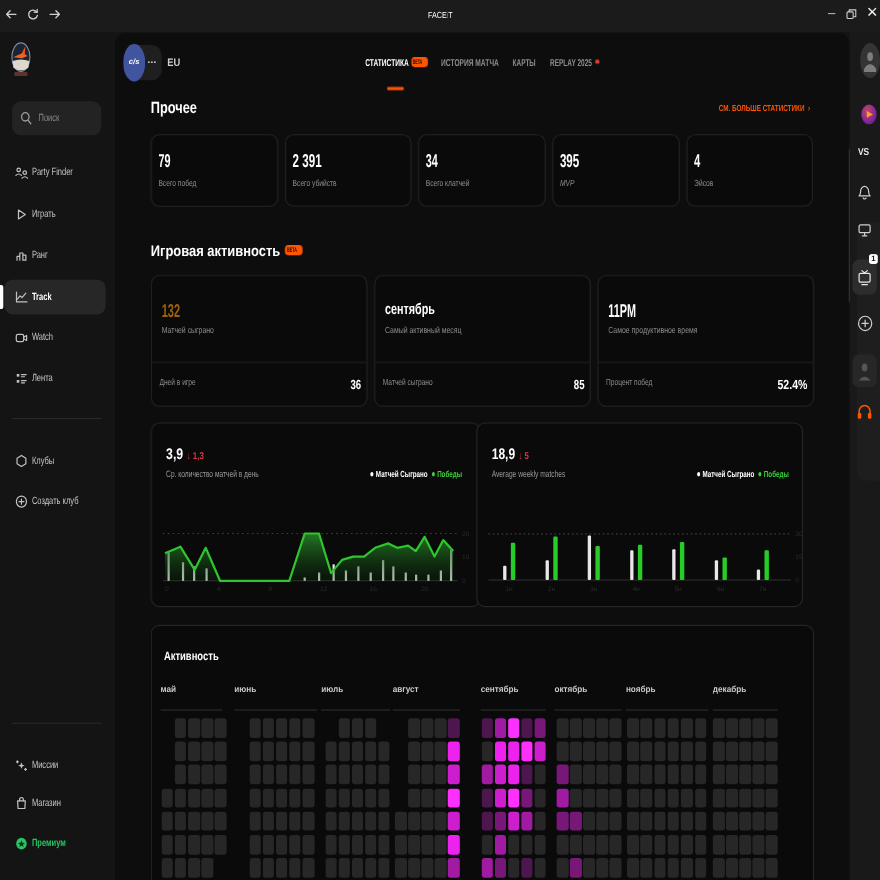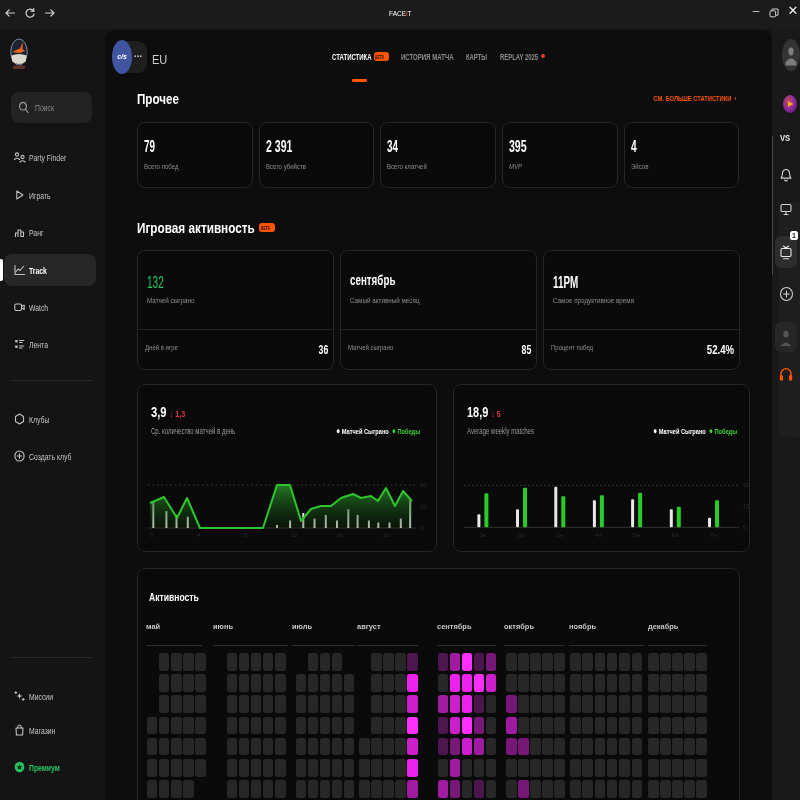--- a/index.html
+++ b/index.html
@@ -175,21 +175,21 @@
       <path d="M3 10 V8.2 a5 5.6 0 0 1 10 0 V10" stroke="#ff5500" stroke-width="1.4" fill="none"></path>
       <rect x="1.8" y="9.2" width="3.2" height="5.5" rx="1.4" fill="#ff5500"></rect>
       <rect x="11" y="9.2" width="3.2" height="5.5" rx="1.4" fill="#ff5500"></rect>
     </svg>
 </div>
 <div class="abs" style="left:770px;top:135px;width:2.5px;height:140px;background:#4a4a4a;border-radius:2px;"></div>
 <div id="panel">
 <div class="abs" style="left:8px;top:11px;width:34px;height:32px;background:#1f1f1f;border-radius:9px;"></div>
 <div class="abs" style="left:7px;top:10px;width:20px;height:34px;background:#41549f;border-radius:50%;color:#fff;font-size:7px;font-style:italic;font-weight:bold;text-align:center;line-height:34px;will-change:transform;">c/s</div>
 <div class="abs" style="left:29px;top:19px;color:#e0e0e0;font-size:9px;font-weight:bold;letter-spacing:0.3px;will-change:transform;">...</div>
-<div class="txt" style="left:47px;top:22.5px;font-size:13px;font-weight:normal;color:#cfcfcf;"><span class="cnd" style="transform:scaleX(0.85);">EU</span></div>
+<div class="txt" style="left:47px;top:22.5px;font-size:10px;font-weight:bold;color:#cfcfcf;"><span class="cnd" style="transform:scaleX(0.85);">EU</span></div>
 <div class="txt" style="left:227px;top:22.5px;font-size:9px;font-weight:bold;color:#fff;"><span class="cnd" style="transform:scaleX(0.665);">СТАТИСТИКА</span></div>
 <div class="abs" style="left:269px;top:22px;width:15px;height:9px;background:#ff5500;border-radius:3px;">
       <div class="txt" style="left:1.2px;top:2px;font-size:6px;font-weight:bold;color:#1a0a00;"><span class="cnd" style="transform:scaleX(0.56)">BETA</span></div>
     </div>
 <div class="txt" style="left:296px;top:22.5px;font-size:9px;font-weight:bold;color:#8d8d8d;"><span class="cnd" style="transform:scaleX(0.67);">ИСТОРИЯ МАТЧА</span></div>
 <div class="txt" style="left:361px;top:22.5px;font-size:9px;font-weight:bold;color:#8d8d8d;"><span class="cnd" style="transform:scaleX(0.652);">КАРТЫ</span></div>
 <div class="txt" style="left:395px;top:22.5px;font-size:9px;font-weight:bold;color:#8d8d8d;"><span class="cnd" style="transform:scaleX(0.657);">REPLAY 2025</span></div>
 <div class="abs" style="left:436px;top:24px;width:4px;height:4px;background:#e03e30;border-radius:50%;"></div>
 <div class="abs" style="left:247px;top:49px;width:15px;height:2.5px;background:#ff5500;border-radius:1px;"></div>
 <div class="txt" style="left:31.5px;top:61px;font-size:15px;font-weight:bold;color:#fff;"><span class="cnd" style="transform:scaleX(0.776);">Прочее</span></div>
@@ -209,21 +209,21 @@
 <div class="card" style="left:518.8px;top:91.5px;width:115.7px;height:66px;"></div>
 <div class="txt" style="left:525.8px;top:107.80000000000001px;font-size:17px;font-weight:bold;color:#fff;"><span class="cnd" style="transform:scaleX(0.6);">4</span></div>
 <div class="txt" style="left:525.8px;top:133.2px;font-size:8px;font-weight:normal;color:#8d8d8d;"><span class="cnd" style="transform:scaleX(0.76);">Эйсов</span></div>
 <div class="txt" style="left:31.5px;top:190.5px;font-size:14px;font-weight:bold;color:#fff;"><span class="cnd" style="transform:scaleX(0.84);">Игровая активность</span></div>
 <div class="abs" style="left:154px;top:192.5px;width:16px;height:9px;background:#ff5500;border-radius:3px;">
       <div class="txt" style="left:1.5px;top:2px;font-size:6px;font-weight:bold;color:#1a0a00;"><span class="cnd" style="transform:scaleX(0.56)">BETA</span></div>
     </div>
 <div class="card" style="left:32px;top:220px;width:197px;height:120px;">
 <div style="position:absolute;left:0;top:78px;width:100%;height:1px;background:#222;"></div>
 </div>
-<div class="txt" style="left:41.5px;top:243.5px;font-size:17px;font-weight:normal;color:#22c55e;"><span class="cnd" style="transform:scaleX(0.59);">132</span></div>
+<div class="txt" style="left:41.5px;top:243.5px;font-size:17px;font-weight:bold;color:#a16207;"><span class="cnd" style="transform:scaleX(0.59);">132</span></div>
 <div class="txt" style="left:41.5px;top:266.5px;font-size:8px;font-weight:normal;color:#8d8d8d;"><span class="cnd" style="transform:scaleX(0.786);">Матчей сыграно</span></div>
 <div class="txt" style="left:40px;top:314.3px;font-size:8px;font-weight:normal;color:#8d8d8d;"><span class="cnd" style="transform:scaleX(0.75);">Дней в игре</span></div>
 <div class="txt" style="right:443.5px;top:313.7px;font-size:12px;font-weight:bold;color:#fff;text-align:right;"><span class="cndr" style="transform:scaleX(0.73);">36</span></div>
 <div class="card" style="left:235px;top:220px;width:197px;height:120px;">
 <div style="position:absolute;left:0;top:78px;width:100%;height:1px;background:#222;"></div>
 </div>
 <div class="txt" style="left:244.5px;top:242.5px;font-size:14px;font-weight:bold;color:#fff;"><span class="cnd" style="transform:scaleX(0.7);">сентябрь</span></div>
 <div class="txt" style="left:244.5px;top:266.5px;font-size:8px;font-weight:normal;color:#8d8d8d;"><span class="cnd" style="transform:scaleX(0.786);">Самый активный месяц</span></div>
 <div class="txt" style="left:243px;top:314.3px;font-size:8px;font-weight:normal;color:#8d8d8d;"><span class="cnd" style="transform:scaleX(0.75);">Матчей сыграно</span></div>
 <div class="txt" style="right:240.5px;top:313.7px;font-size:12px;font-weight:bold;color:#fff;text-align:right;"><span class="cndr" style="transform:scaleX(0.73);">85</span></div>
@@ -270,21 +270,21 @@
         <text x="59" y="152" fill="#2b2b2b" font-size="6" font-family="Liberation Sans">4</text>
         <text x="106" y="152" fill="#2b2b2b" font-size="6" font-family="Liberation Sans">8</text>
         <text x="153" y="152" fill="#2b2b2b" font-size="6" font-family="Liberation Sans">12</text>
         <text x="198" y="152" fill="#2b2b2b" font-size="6" font-family="Liberation Sans">16</text>
         <text x="245" y="152" fill="#2b2b2b" font-size="6" font-family="Liberation Sans">20</text>
         <text x="282" y="102" fill="#2b2b2b" font-size="6" font-family="Liberation Sans">20</text>
         <text x="282" y="123.5" fill="#2b2b2b" font-size="6" font-family="Liberation Sans">10</text>
         <text x="282" y="145" fill="#2b2b2b" font-size="6" font-family="Liberation Sans">0</text>
       </svg>
 </div>
-<div class="card" style="left:348px;top:354px;width:297px;height:168px;">
+<div class="card" style="left:328px;top:354px;width:297px;height:168px;">
 <div class="txt" style="left:13px;top:20px;font-size:14px;font-weight:bold;color:#fff;"><span class="cnd" style="transform:scaleX(0.78)">18,9 <span style="color:#d93843;font-size:9px;">↓ 5</span></span></div>
 <div class="txt" style="left:13px;top:42px;font-size:8.5px;color:#9a9a9a;"><span class="cnd" style="transform:scaleX(0.71)">Average weekly matches</span></div>
 <div class="txt" style="right:12px;top:42px;font-size:8px;font-weight:bold;color:#fff;"><span class="cndr" style="transform:scaleX(0.71)"><span style="font-size:9px;">●</span> Матчей Сыграно &nbsp;<span style="color:#3bd23b;font-size:9px;">●</span><span style="color:#3bd23b;"> Победы</span></span></div>
 <svg style="position:absolute;left:0;top:0" width="297" height="168" viewBox="0 0 297 168">
         <line x1="10" y1="100.30000000000001" x2="285" y2="100.30000000000001" stroke="#3d3d3d" stroke-width="1" stroke-dasharray="1.5,2.5"></line>
         <line x1="10" y1="142.29999999999995" x2="285" y2="142.29999999999995" stroke="#333" stroke-width="1"></line>
         <rect x="23.4" y="129.3" width="3" height="13" rx="1" fill="#e8e8e8"></rect>
         <rect x="30.4" y="108.3" width="4" height="34" rx="1" fill="#27cc27"></rect>
         <text x="25.4" y="152.29999999999995" fill="#2b2b2b" font-size="6" font-family="Liberation Sans">1н</text>
         <rect x="62" y="124.3" width="3" height="18" rx="1" fill="#e8e8e8"></rect>

